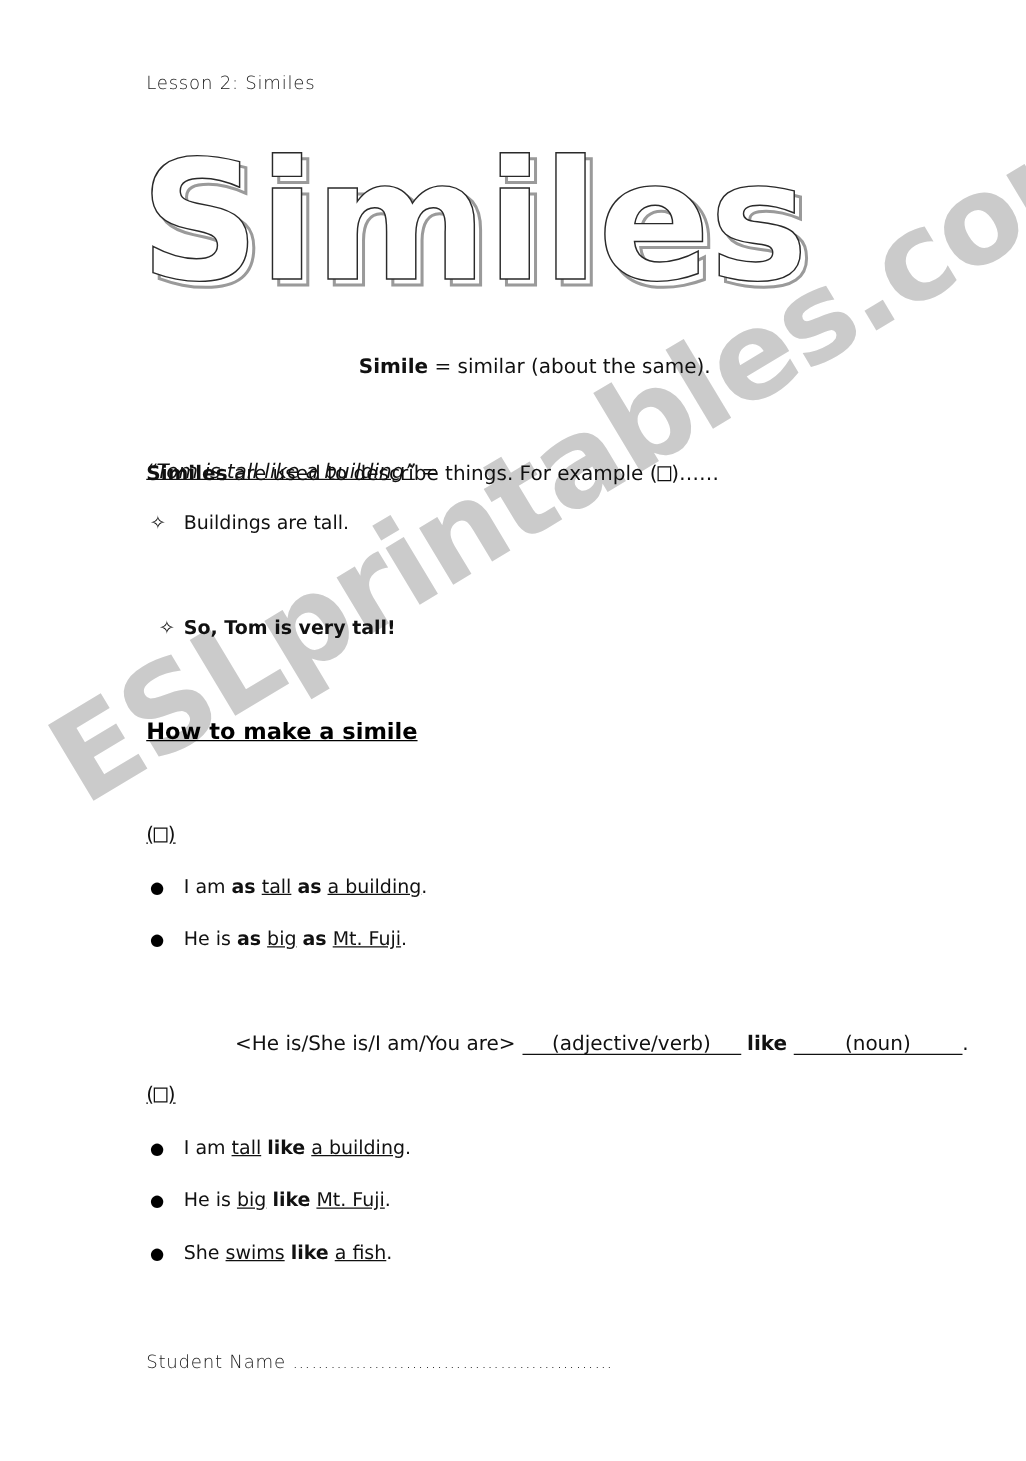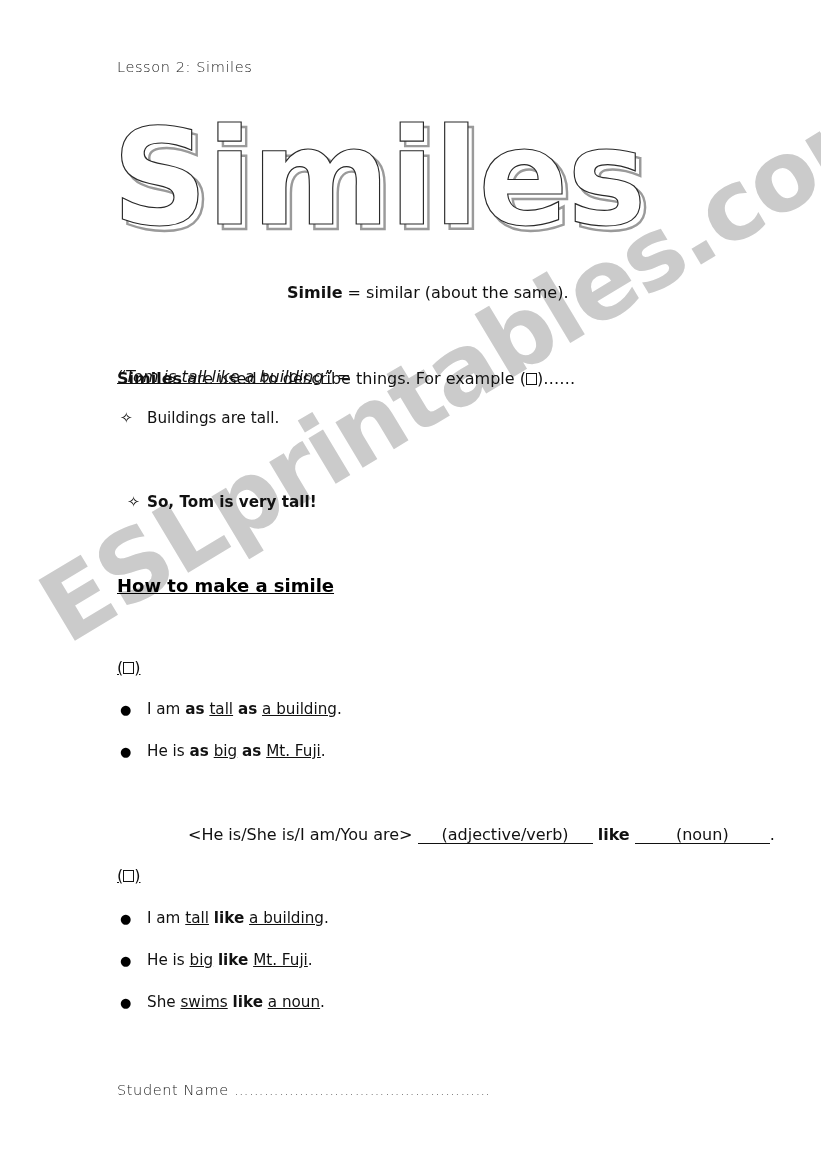--- a/index.html
+++ b/index.html
@@ -209,21 +209,21 @@
       <span>(</span><span class="boxglyph"></span><span>)</span>
     </div>
 
     <div class="bullet-row" style="left:120px; top:909px;">
       <span class="dot-mark">●</span><span>I am </span><span class="u">tall</span><span> </span><span class="b">like</span><span> </span><span class="u">a building</span><span>.</span>
     </div>
     <div class="bullet-row" style="left:120px; top:951px;">
       <span class="dot-mark">●</span><span>He is </span><span class="u">big</span><span> </span><span class="b">like</span><span> </span><span class="u">Mt. Fuji</span><span>.</span>
     </div>
     <div class="bullet-row" style="left:120px; top:993px;">
-      <span class="dot-mark">●</span><span>She </span><span class="u">swims</span><span> </span><span class="b">like</span><span> </span><span class="u">a noun</span><span>.</span>
+      <span class="dot-mark">●</span><span>She </span><span class="u">swims</span><span> </span><span class="b">like</span><span> </span><span class="u">a fish</span><span>.</span>
     </div>
 
     <div class="abs lightface" style="left:117px; top:1082px;">
       <span>Student Name</span><span> ……………………………………………</span>
     </div>
 
   </div>
 </div>
 
 </body></html>

